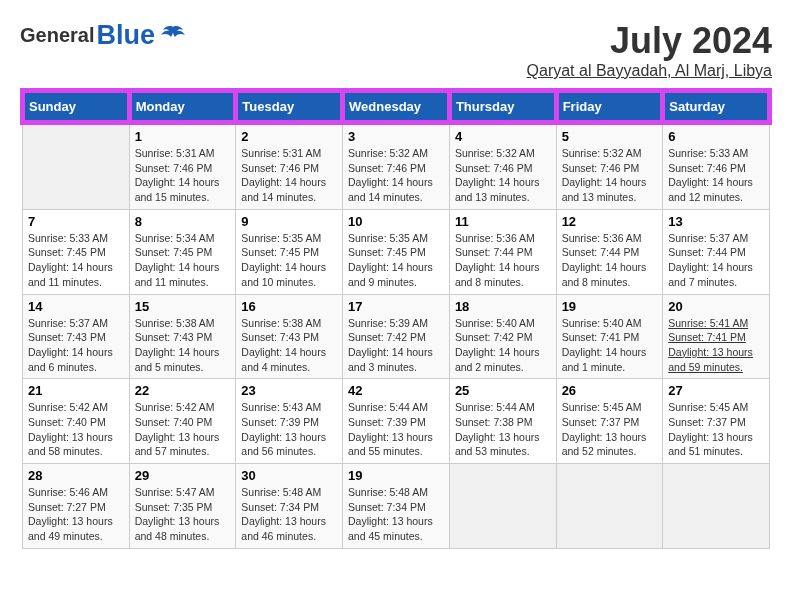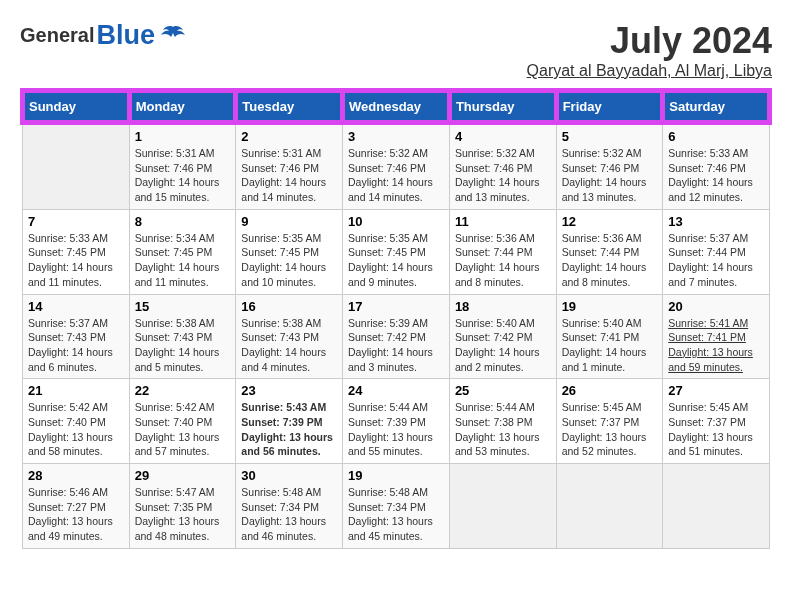--- a/index.html
+++ b/index.html
@@ -264,27 +264,27 @@
         </td>
         <td>
           <span class="day-number">22</span>
           <div class="day-info" style="white-space: pre-line;">Sunrise: 5:42 AM
 Sunset: 7:40 PM
 Daylight: 13 hours
 and 57 minutes.</div>
         </td>
         <td>
           <span class="day-number">23</span>
-          <div class="day-info" style="white-space: pre-line; font-weight: bold;">Sunrise: 5:43 AM
+          <div class="day-info" style="white-space: pre-line;">Sunrise: 5:43 AM
 Sunset: 7:39 PM
 Daylight: 13 hours
 and 56 minutes.</div>
         </td>
         <td>
-          <span class="day-number">24</span>
+          <span class="day-number">42</span>
           <div class="day-info" style="white-space: pre-line;">Sunrise: 5:44 AM
 Sunset: 7:39 PM
 Daylight: 13 hours
 and 55 minutes.</div>
         </td>
         <td>
           <span class="day-number">25</span>
           <div class="day-info" style="white-space: pre-line;">Sunrise: 5:44 AM
 Sunset: 7:38 PM
 Daylight: 13 hours

